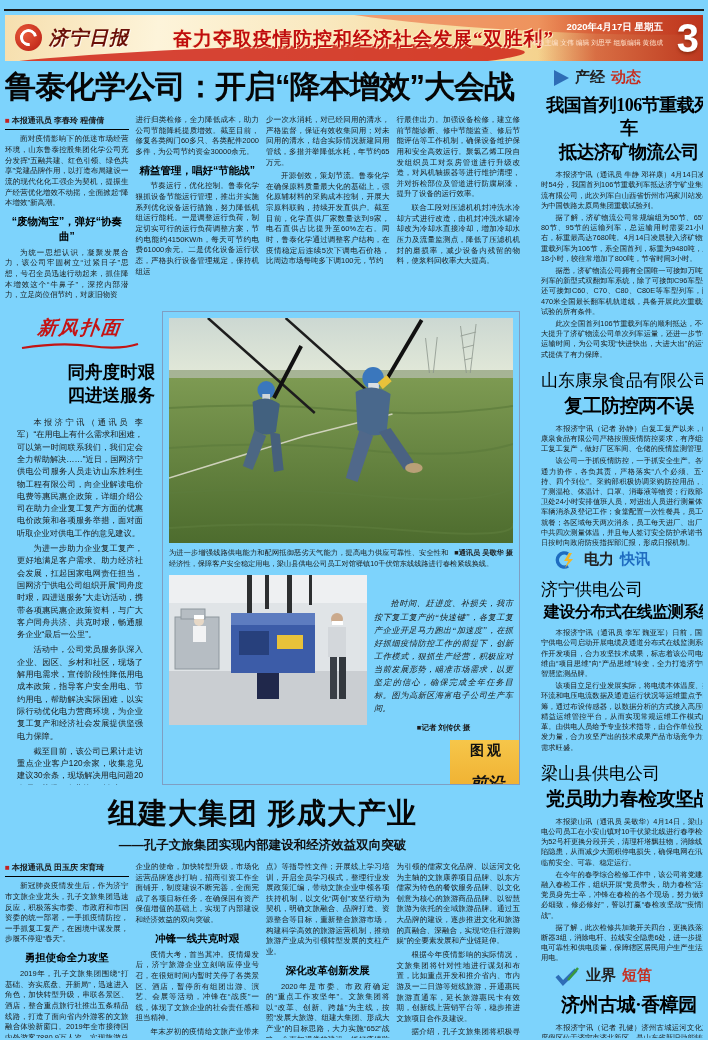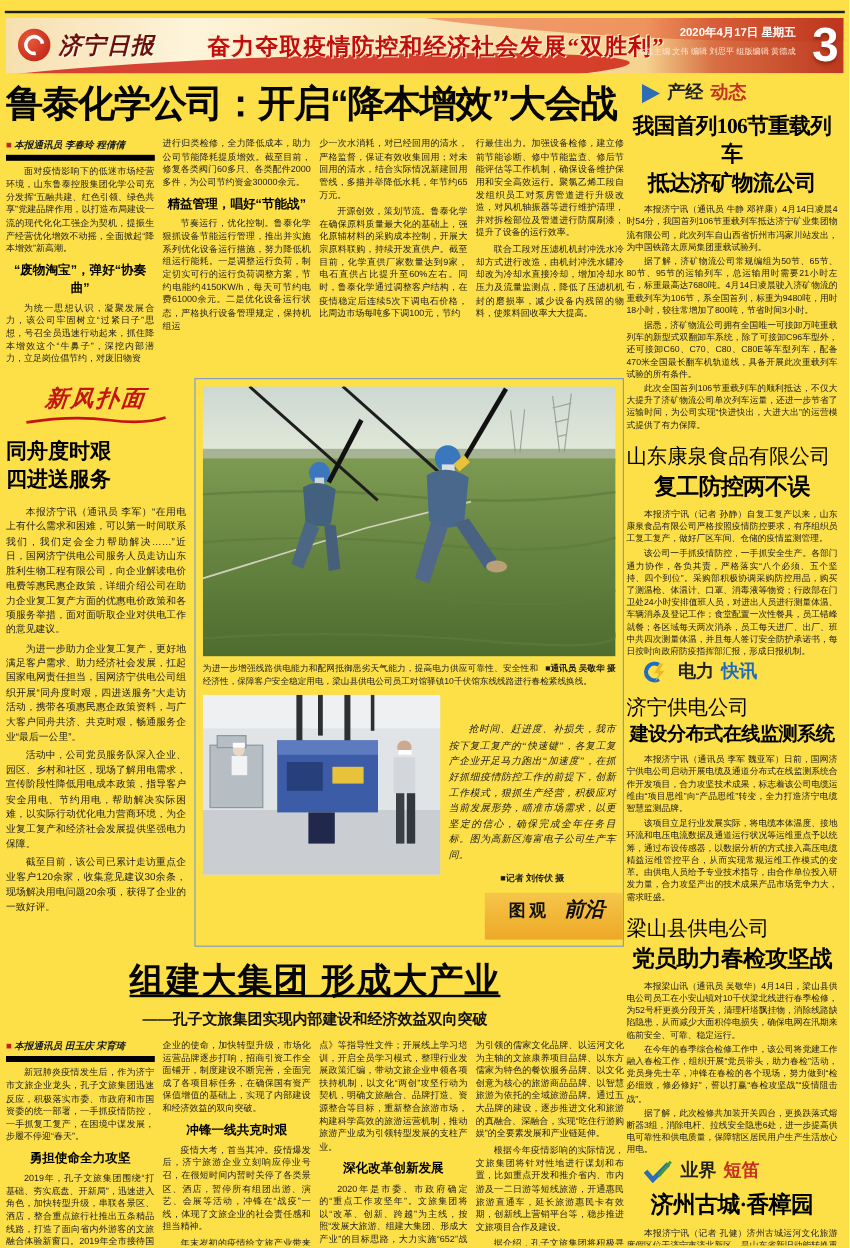--- a/index.html
+++ b/index.html
@@ -1,16 +1,16 @@
 <!DOCTYPE html>
 <html><head>
 <meta charset="utf-8">
 <style>
   html,body{margin:0;padding:0;background:#ffffff;}
-  .page{position:relative;width:708px;height:1040px;background:#fde047;overflow:hidden;
+  .page{position:relative;width:708px;height:1040px;background:#7dd3fc;overflow:hidden;
         font-family:"Liberation Sans",sans-serif;color:#1b1b1b;}
   .topline{position:absolute;top:9px;left:4px;width:700px;height:2px;background:#1c1c1c;}
 
   
   .banner{position:absolute;top:15px;left:5px;width:698px;height:46px;overflow:hidden;
           background:linear-gradient(95deg,#f6dfae 0%,#fdf4da 22%,#f9e9c0 45%,#f6d694 72%,#eec272 100%);}
   .swoosh1{position:absolute;left:-40px;bottom:-16px;width:560px;height:30px;background:#cf2418;
            border-radius:50%;transform:rotate(-2deg);opacity:.85;}
   .swoosh2{position:absolute;right:-60px;top:-20px;width:460px;height:36px;background:#e8542c;
            border-radius:50%;transform:rotate(3deg);opacity:.5;}
@@ -26,62 +26,62 @@
   .slogan{position:absolute;left:168px;top:11px;z-index:3;font-family:"Liberation Serif",serif;
           font-weight:900;font-size:19px;color:#c00d0d;letter-spacing:1px;white-space:nowrap;
           text-shadow:1px 1px 0 #ffe9c0,-1px -1px 0 #ffe9c0;}
   .meta{position:absolute;right:40px;top:6px;z-index:4;text-align:right;}
   .meta .date{font-size:9.5px;font-weight:bold;color:#fff;}
   .meta .credits{font-size:6.8px;color:#ffe3cd;margin-top:4px;}
   .page-num{position:absolute;right:4px;top:0px;z-index:4;font-size:40px;font-weight:900;color:#fff;
           text-shadow:0 2px 3px rgba(110,30,0,.55);line-height:46px;}
 
   
-  .content{position:absolute;top:66px;left:5px;width:698px;bottom:2px;display:flex;gap:2px;overflow:hidden;}
+  .content{position:absolute;top:66px;left:5px;width:698px;bottom:2px;display:flex;gap:21px;overflow:hidden;}
   .left-zone{width:515px;flex:none;}
   .rail{width:176px;flex:none;}
 
   
   .main-head{margin:0 0 7px;font-size:31px;font-weight:900;color:#060606;white-space:nowrap;letter-spacing:-1px;}
   .cols{display:grid;grid-template-columns:repeat(4,1fr);gap:7px;font-size:7.5px;line-height:1.42;
         text-align:justify;color:#1b1b1b;}
   .cols p{margin:0 0 3px;text-indent:2em;}
-  .byline{font-size:8px;font-weight:bold;border-bottom:5px solid #000000;padding-bottom:3px;margin-bottom:4px;font-style:italic;}
+  .byline{font-size:8px;font-weight:bold;border-bottom:1px solid #000000;padding-bottom:3px;margin-bottom:4px;}
   .byline .mark{color:#c32222;margin-right:2px;}
   .subhead{font-size:10.5px;font-weight:900;text-align:center;margin:5px 0 4px;color:#000;}
 
   
   .mid-zone{display:flex;gap:7px;margin-top:7px;height:474px;}
   .xinfeng{width:150px;flex:none;overflow:hidden;}
   .xf-logo{color:#c41414;font-weight:900;font-style:italic;font-size:19px;text-align:center;
            transform:skewX(-6deg);margin:4px 0 0;letter-spacing:2px;}
   .xf-flourish{display:block;margin:0 auto 4px;}
-  .xf-head{text-align:left;font-size:17.5px;font-weight:900;line-height:1.35;margin:10px 0 9px;color:#000;}
+  .xf-head{text-align:right;font-size:17.5px;font-weight:900;line-height:1.35;margin:10px 0 9px;color:#000;}
   .xf-body{font-size:8.2px;line-height:1.5;text-align:justify;}
-  .xf-body p{margin:0 0 3px;text-indent:2em;}
+  .xf-body p{margin:0 12px 3px;text-indent:2em;}
 
   .photo-frame{flex:1;border:1.5px solid #7f9ec2;padding:6px 6px 4px;display:flex;flex-direction:column;overflow:hidden;}
   .photo1 svg,.photo2 svg{display:block;}
   .caption{font-size:7.2px;line-height:1.5;margin:5px 0 6px;text-align:justify;}
   .caption .credit{float:right;font-weight:bold;margin-left:6px;}
   .photo2-row{display:flex;gap:7px;}
   .photo2{width:198px;flex:none;}
   .side-caption{flex:1;font-family:"Liberation Serif",serif;font-style:italic;font-size:8.2px;
                 line-height:1.6;text-align:justify;padding-top:22px;}
   .side-caption p{margin:0;text-indent:2em;}
   .side-credit{text-align:center;font-weight:bold;font-style:normal;font-size:7.5px;margin-top:6px;}
   .tag-row{display:flex;justify-content:flex-end;margin-top:6px;margin-right:-7px;margin-bottom:-5px;}
   .tag{background:linear-gradient(180deg,#f6c64a,#eda827);padding:2px 16px 14px 20px;display:flex;
-       align-items:baseline;gap:12px;}
+       align-items:baseline;gap:12px;flex-direction:column;}
   .tag-bold{font-weight:900;font-size:14px;letter-spacing:3px;color:#111;}
   .tag-script{font-family:Liberation Sans, sans-serif;font-style:italic;font-weight:900;font-size:17px;color:#111;}
 
   
   .bottom-article{margin-top:9px;}
-  .bottom-head{text-align:center;font-size:29px;font-weight:900;margin:0;color:#060606;letter-spacing:1px;text-decoration:underline;}
+  .bottom-head{text-align:center;font-size:29px;font-weight:900;margin:0;color:#060606;letter-spacing:1px;}
   .bottom-sub{text-align:center;font-size:12.5px;font-weight:700;margin:3px 0 8px;color:#111;}
 
   
   .badge{display:flex;align-items:center;gap:6px;margin:2px 0 7px;font-size:15px;font-weight:900;color:#222;padding-left:13px;}
   .badge .red{color:#c53022;}
   .badge .blue{color:#1f6cc0;}
   .arrow-icon{width:0;height:0;border-top:8px solid transparent;border-bottom:8px solid transparent;
               border-left:15px solid #2e6db6;}
   .rail h2.big{font-family:"Liberation Serif",serif;font-weight:900;text-align:center;font-size:18px;
               line-height:1.3;margin:2px 0 6px;letter-spacing:-0.5px;color:#000;}

